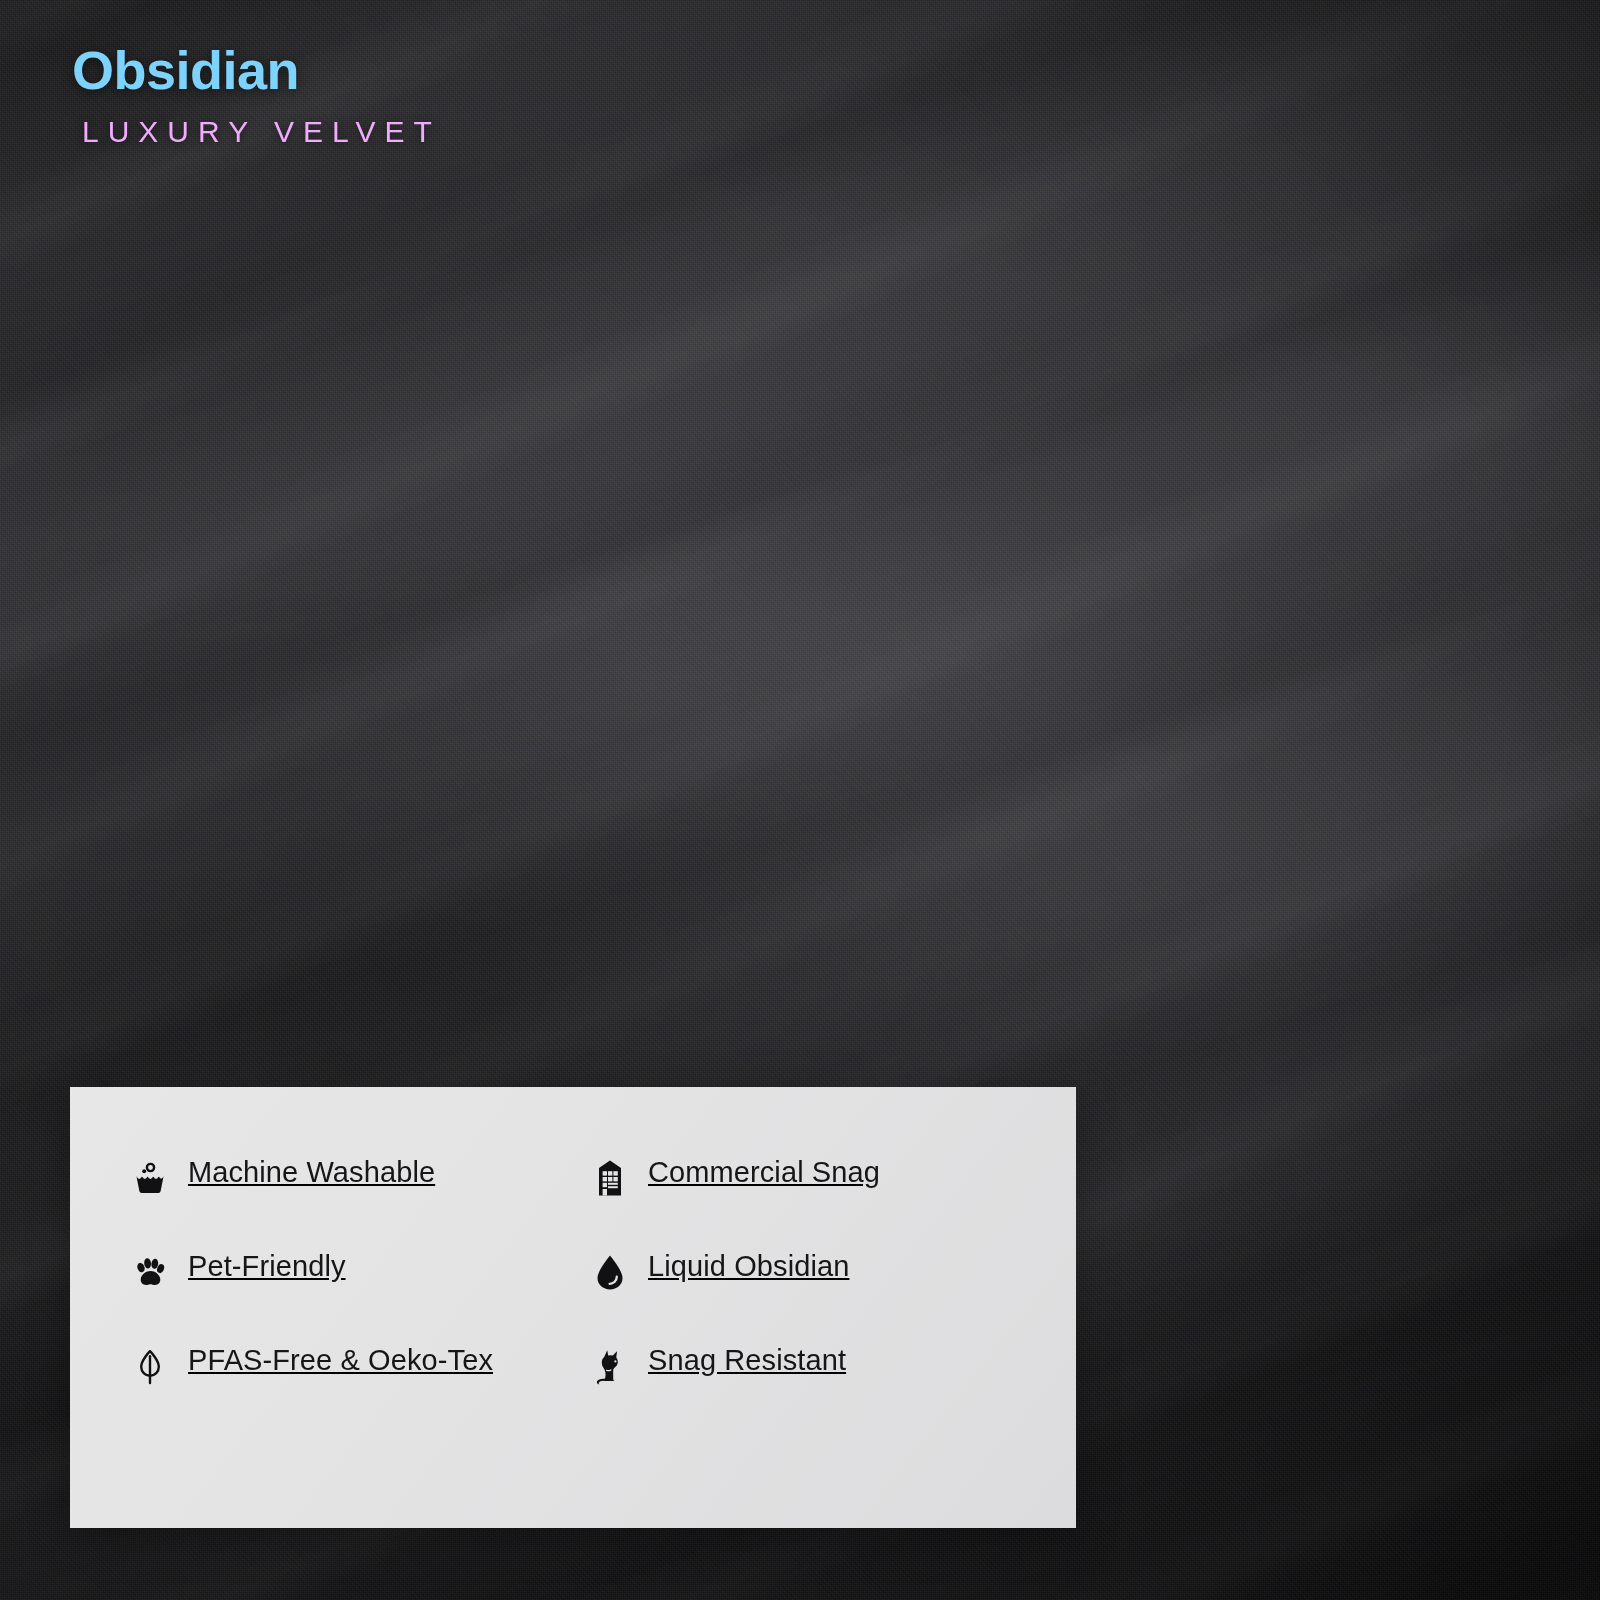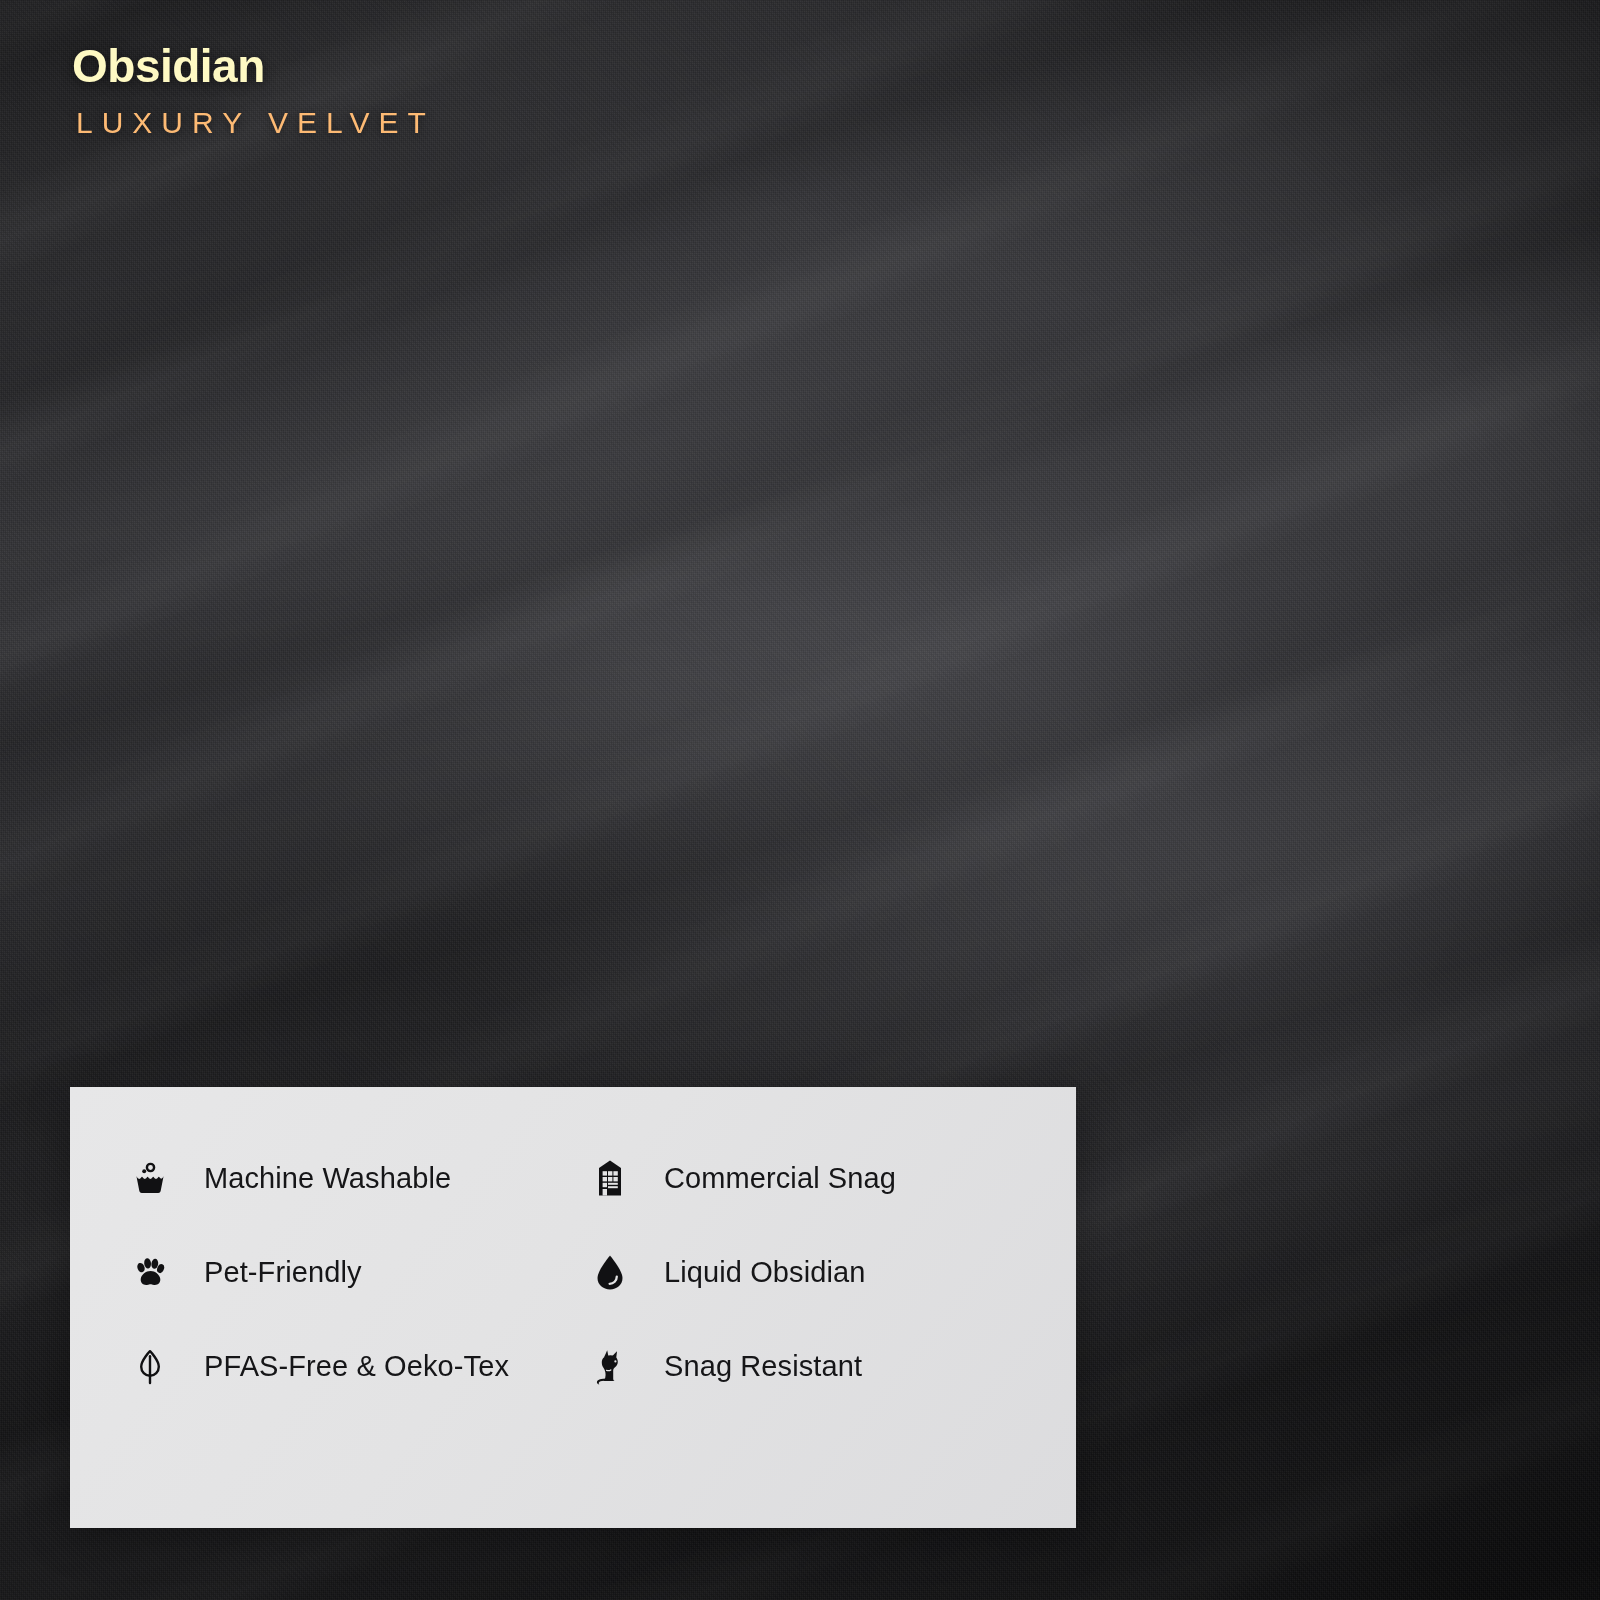--- a/index.html
+++ b/index.html
@@ -87,30 +87,30 @@
 
   
   .header {
     position: absolute;
     left: 72px;
     top: 42px;
     z-index: 5;
   }
   .title {
     margin: 0;
-    color: #fef9c3;
-    font-size: 46px;
+    color: #7dd3fc;
+    font-size: 54px;
     font-weight: 700;
     letter-spacing: -0.5px;
     line-height: 1.05;
     text-shadow: 0 2px 12px rgba(0,0,0,0.55);
   }
   .subtitle {
-    margin: 18px 0 0 4px;
-    color: #fdba74;
+    margin: 18px 0 0 10px;
+    color: #f0abfc;
     font-size: 30px;
     font-weight: 400;
     letter-spacing: 9px;
     line-height: 1;
     text-shadow: 0 1px 8px rgba(0,0,0,0.5);
   }
 
   
   .feature-panel {
     position: absolute;
@@ -126,22 +126,23 @@
   }
   .feature-grid {
     display: grid;
     grid-template-columns: 460px 1fr;
     grid-auto-rows: 94px;
     align-items: center;
     padding-left: 58px;
   }
   .feature-item {
     display: flex;
-    align-items: center;
-    gap: 32px;
+    align-items: flex-start;
+    gap: 16px;
+    text-decoration: underline;
   }
   .feature-item.empty { visibility: hidden; }
   .feature-icon {
     width: 44px;
     min-width: 44px;
     height: 44px;
     display: flex;
     align-items: center;
     justify-content: center;
     color: #111113;

